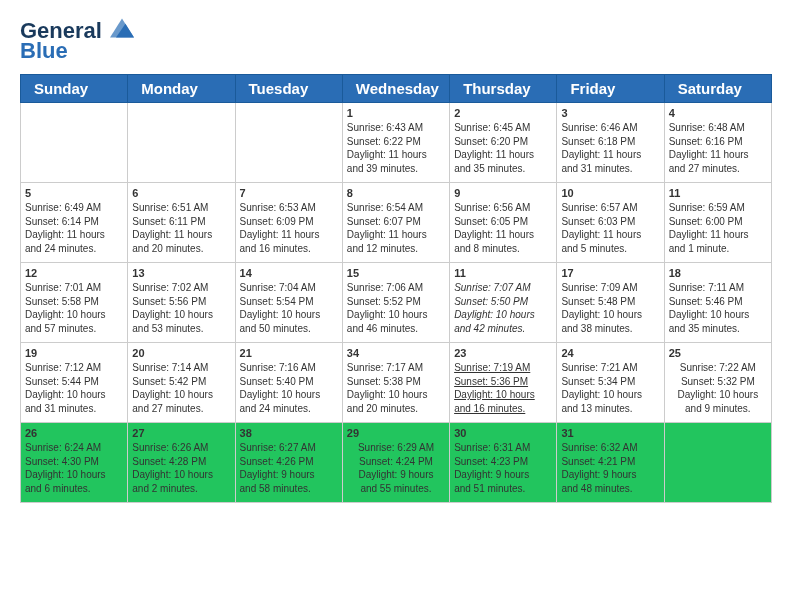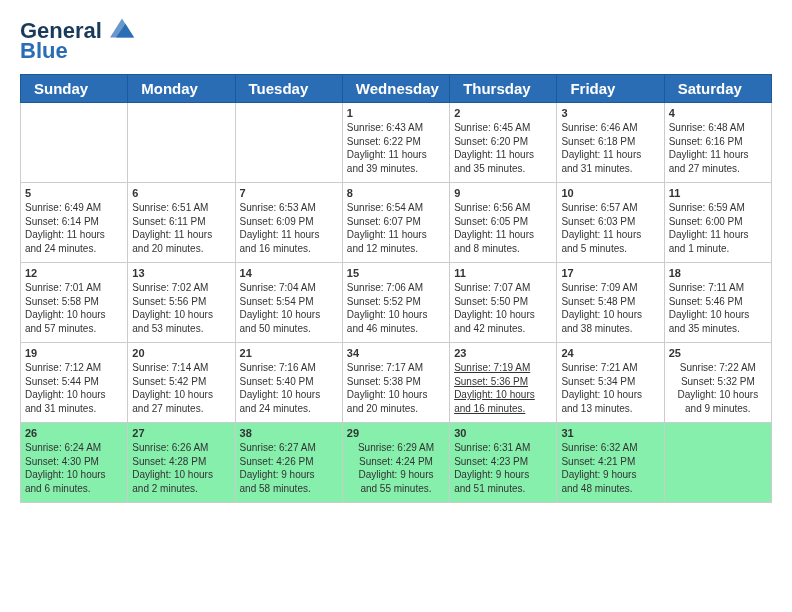--- a/index.html
+++ b/index.html
@@ -65,21 +65,21 @@
     .calendar-table td {
       border: 1px solid #ccc;
       vertical-align: top;
       padding: 4px 4px 3px 4px;
       font-size: 9px;
       color: #333;
       height: 80px;
       background: #fff;
     }
     .calendar-table tr:last-child td {
-      background: #86efac;
+      background: #22c55e;
     }
     .day-number {
       font-size: 11px;
       font-weight: bold;
       color: #333;
       display: block;
       margin-bottom: 2px;
     }
     .cell-text {
       font-size: 10px;
@@ -235,21 +235,21 @@
           </td>
           <td>
             <span class="day-number">15</span>
             <div class="cell-text" style="white-space: pre-line;">Sunrise: 7:06 AM
 Sunset: 5:52 PM
 Daylight: 10 hours
 and 46 minutes.</div>
           </td>
           <td>
             <span class="day-number">11</span>
-            <div class="cell-text" style="white-space: pre-line;">Sunrise: 7:07 AM
+            <div class="cell-text" style="white-space: pre-line; font-style: italic;">Sunrise: 7:07 AM
 Sunset: 5:50 PM
 Daylight: 10 hours
 and 42 minutes.</div>
           </td>
           <td>
             <span class="day-number">17</span>
             <div class="cell-text" style="white-space: pre-line;">Sunrise: 7:09 AM
 Sunset: 5:48 PM
 Daylight: 10 hours
 and 38 minutes.</div>

